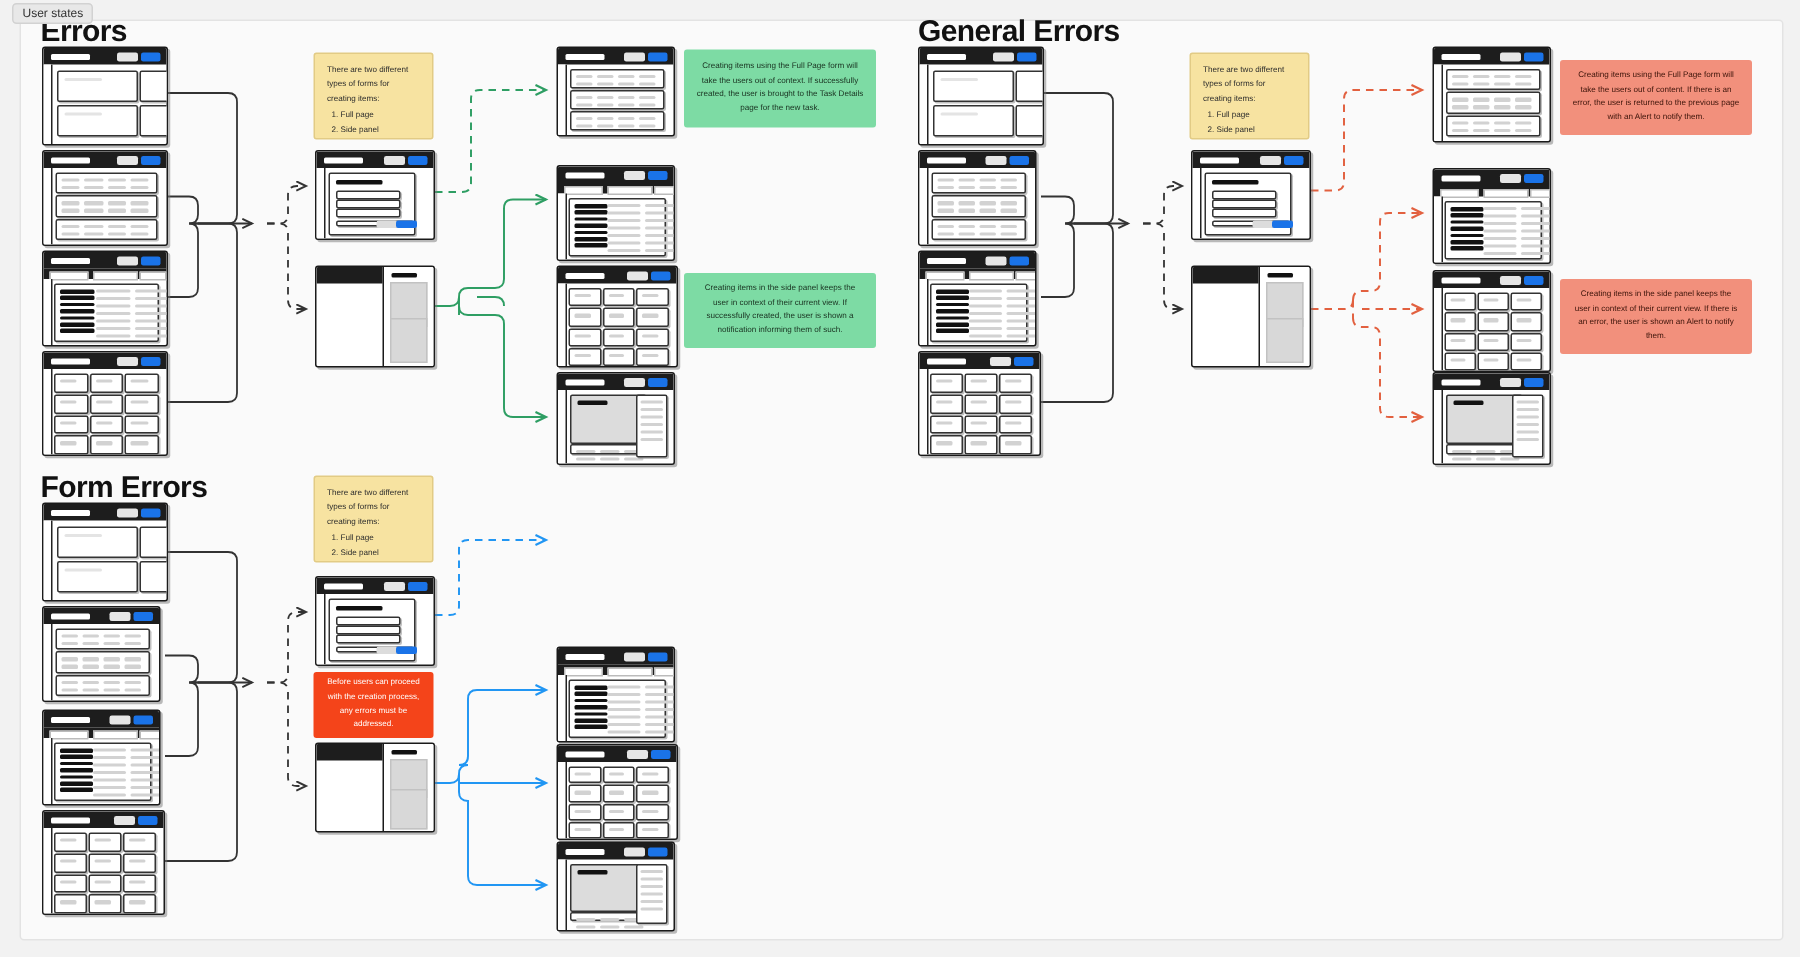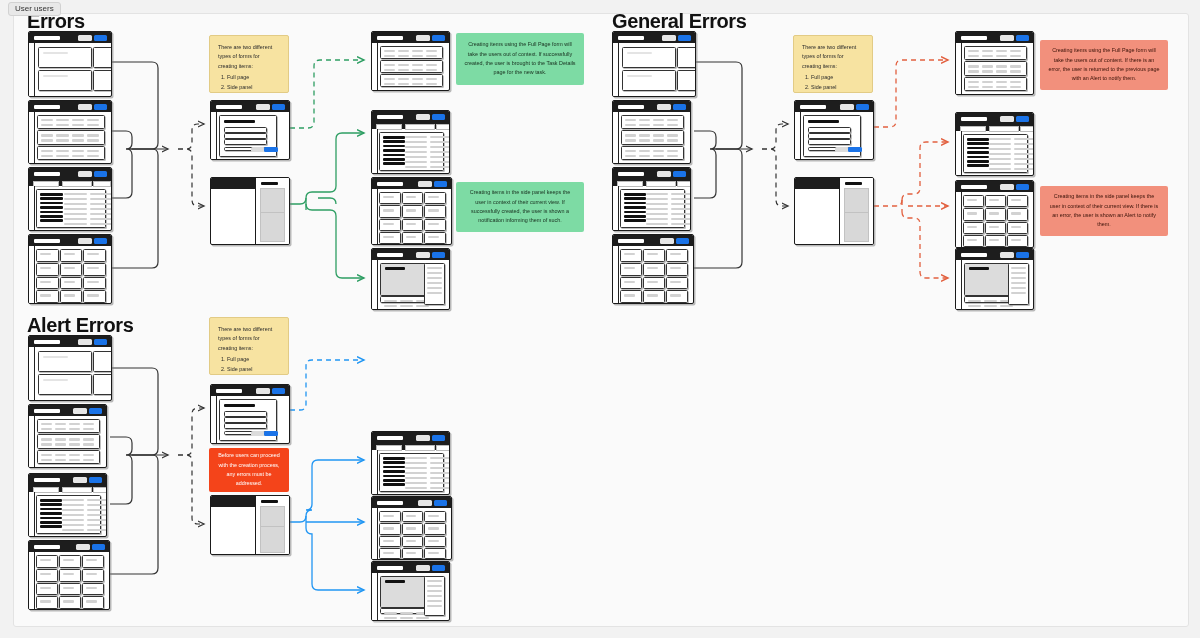--- a/index.html
+++ b/index.html
@@ -40,21 +40,21 @@
   .note ol{margin:2px 0 0 0;padding-left:9px;}
   .note p{margin:0;}
 
   svg.conn{position:absolute;left:0;top:0;width:1200px;height:638px;z-index:10;pointer-events:none;overflow:visible;}
 </style>
 </head>
 <body>
 
 <div id="canvas">
   <div id="board"></div>
-  <div id="tag">User users</div>
+  <div id="tag">User states</div>
 
   <svg class="conn">
     <defs>
       <marker id="ad" markerWidth="7" markerHeight="7" refX="5.4" refY="3" orient="auto">
         <path d="M0,0.4 L5.4,3 L0,5.6" fill="none" stroke="#333" stroke-width="1.1"></path>
       </marker>
       <marker id="ag" markerWidth="7" markerHeight="7" refX="5.4" refY="3" orient="auto">
         <path d="M0,0.4 L5.4,3 L0,5.6" fill="none" stroke="#2e9e63" stroke-width="1.1"></path>
       </marker>
       <marker id="ao" markerWidth="7" markerHeight="7" refX="5.4" refY="3" orient="auto">
@@ -127,21 +127,21 @@
       <path d="M290,522 H300 Q306,522 306,516 V516"></path>
       <path d="M306,516 Q306,510 312,510 H306 Q312,510 312,504 V466 Q312,460 318,460 H364" marker-end="url(#ab)"></path>
       <path d="M306,522 H364" marker-end="url(#ab)"></path>
       <path d="M306,528 Q306,534 312,534 Q312,534 312,540 V584 Q312,590 318,590 H364" marker-end="url(#ab)"></path>
       <path d="M306,516 V528"></path>
     </g>
   </svg>
 
   <div class="sec-title" style="left:27px;top:10px;">Errors</div>
   <div class="sec-title" style="left:612px;top:10px;">General Errors</div>
-  <div class="sec-title" style="left:27px;top:314px;">Alert Errors</div>
+  <div class="sec-title" style="left:27px;top:314px;">Form Errors</div>
 
   <div class="note yellow" style="left:209px;top:35px;width:80px;height:58px;">
     <p>There are two different types of forms for creating items:</p>
     <ol>
       <li>Full page</li>
       <li>Side panel</li>
     </ol>
   </div>
   <div class="note green" style="left:456px;top:33px;width:128px;height:52px;">Creating items using the Full Page form will take the users out of context. If successfully created, the user is brought to the Task Details page for the new task.</div>
   <div class="note green" style="left:456px;top:182px;width:128px;height:50px;">Creating items in the side panel keeps the user in context of their current view. If successfully created, the user is shown a notification informing them of such.</div>

